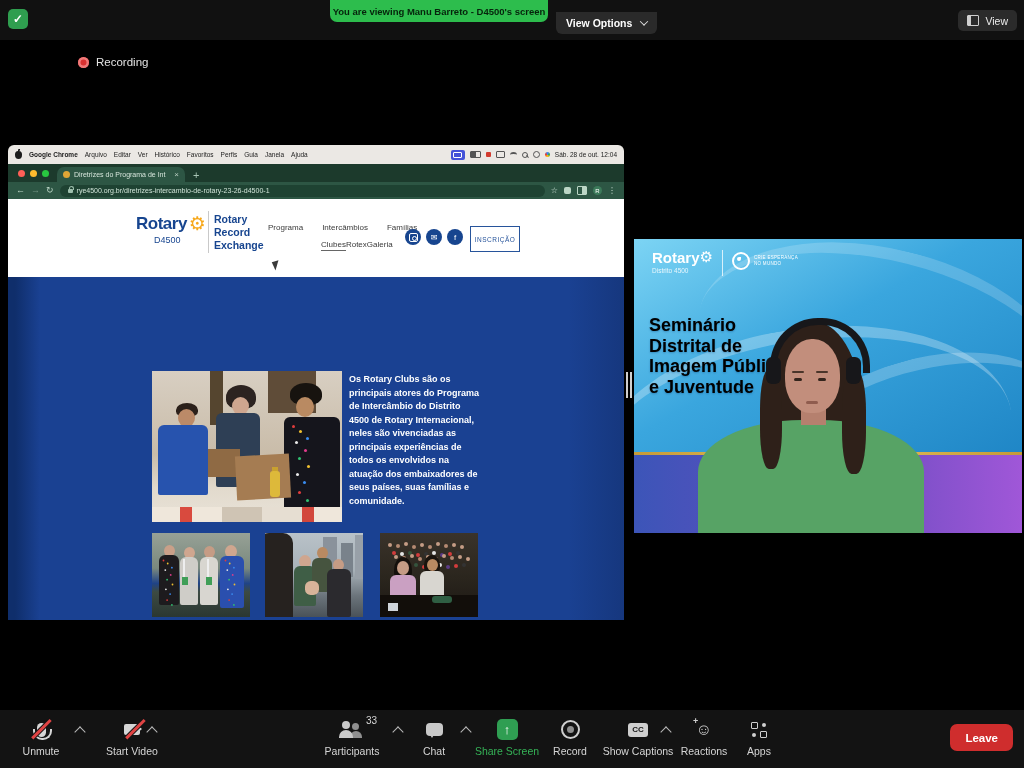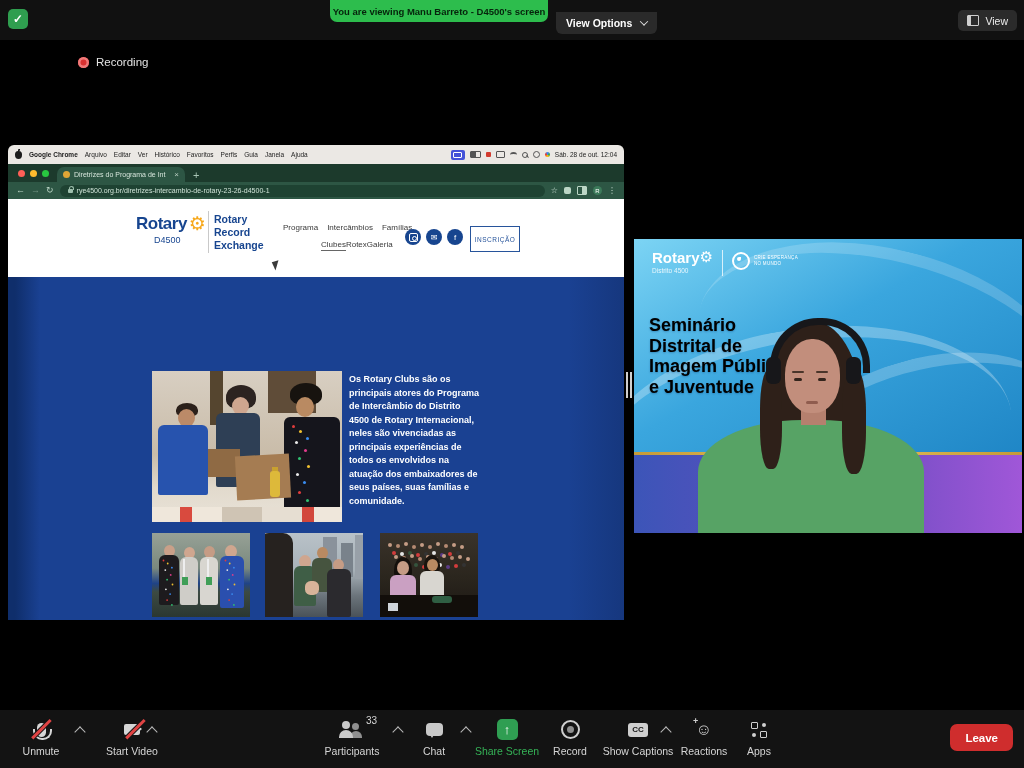--- a/index.html
+++ b/index.html
@@ -60,21 +60,21 @@
   .avatarR{width:9px;height:9px;border-radius:50%;background:#3c7a5a;color:#fff;font-size:6px;display:flex;align-items:center;justify-content:center;}
   
   .siteheader{height:78px;background:#fff;position:relative;}
   .rlogo{position:absolute;left:128px;top:16px;display:flex;align-items:flex-start;}
   .rname{font-size:17px;font-weight:bold;color:#17458f;letter-spacing:-.5px;line-height:1;}
   .rgear{font-size:19px;color:#f7a81b;line-height:.9;margin-left:2px;}
   .rd{position:absolute;left:146px;top:36px;font-size:9px;color:#17458f;}
   .rdiv{position:absolute;left:200px;top:12px;width:1px;height:42px;background:#c9c9c9;}
   .rye{position:absolute;left:206px;top:14px;font-size:10.5px;font-weight:bold;color:#17458f;line-height:1.25;}
   .rye span{display:block;}
-  .nav1{position:absolute;left:275px;top:24px;display:flex;gap:9px;font-size:8px;color:#3a3a3a;}
+  .nav1{position:absolute;left:260px;top:24px;display:flex;gap:19px;font-size:8px;color:#3a3a3a;}
   .nav2{position:absolute;left:313px;top:41px;display:flex;font-size:8px;color:#3a3a3a;}
   .navu{border-bottom:1px solid #666;padding-bottom:1px;}
   .socials{position:absolute;left:397px;top:30px;display:flex;gap:5px;}
   .soc{width:16px;height:16px;border-radius:50%;background:#17458f;color:#fff;display:flex;align-items:center;justify-content:center;font-size:8px;}
   .igbox{width:7px;height:7px;border:1px solid #fff;border-radius:2px;position:relative;}
   .igbox:after{content:"";position:absolute;left:2px;top:2px;width:3px;height:3px;border:1px solid #fff;border-radius:50%;}
   .cta{position:absolute;left:462px;top:27px;width:48px;height:24px;border:1px solid #27549b;color:#27549b;font-size:6.5px;
        letter-spacing:.5px;display:flex;align-items:center;justify-content:center;background:#fff;}
   .cursor{position:absolute;left:265px;top:62px;width:0;height:0;border-top:9px solid #3a3a3a;border-right:6px solid transparent;
           border-left:1px solid transparent;transform:rotate(-18deg);}

